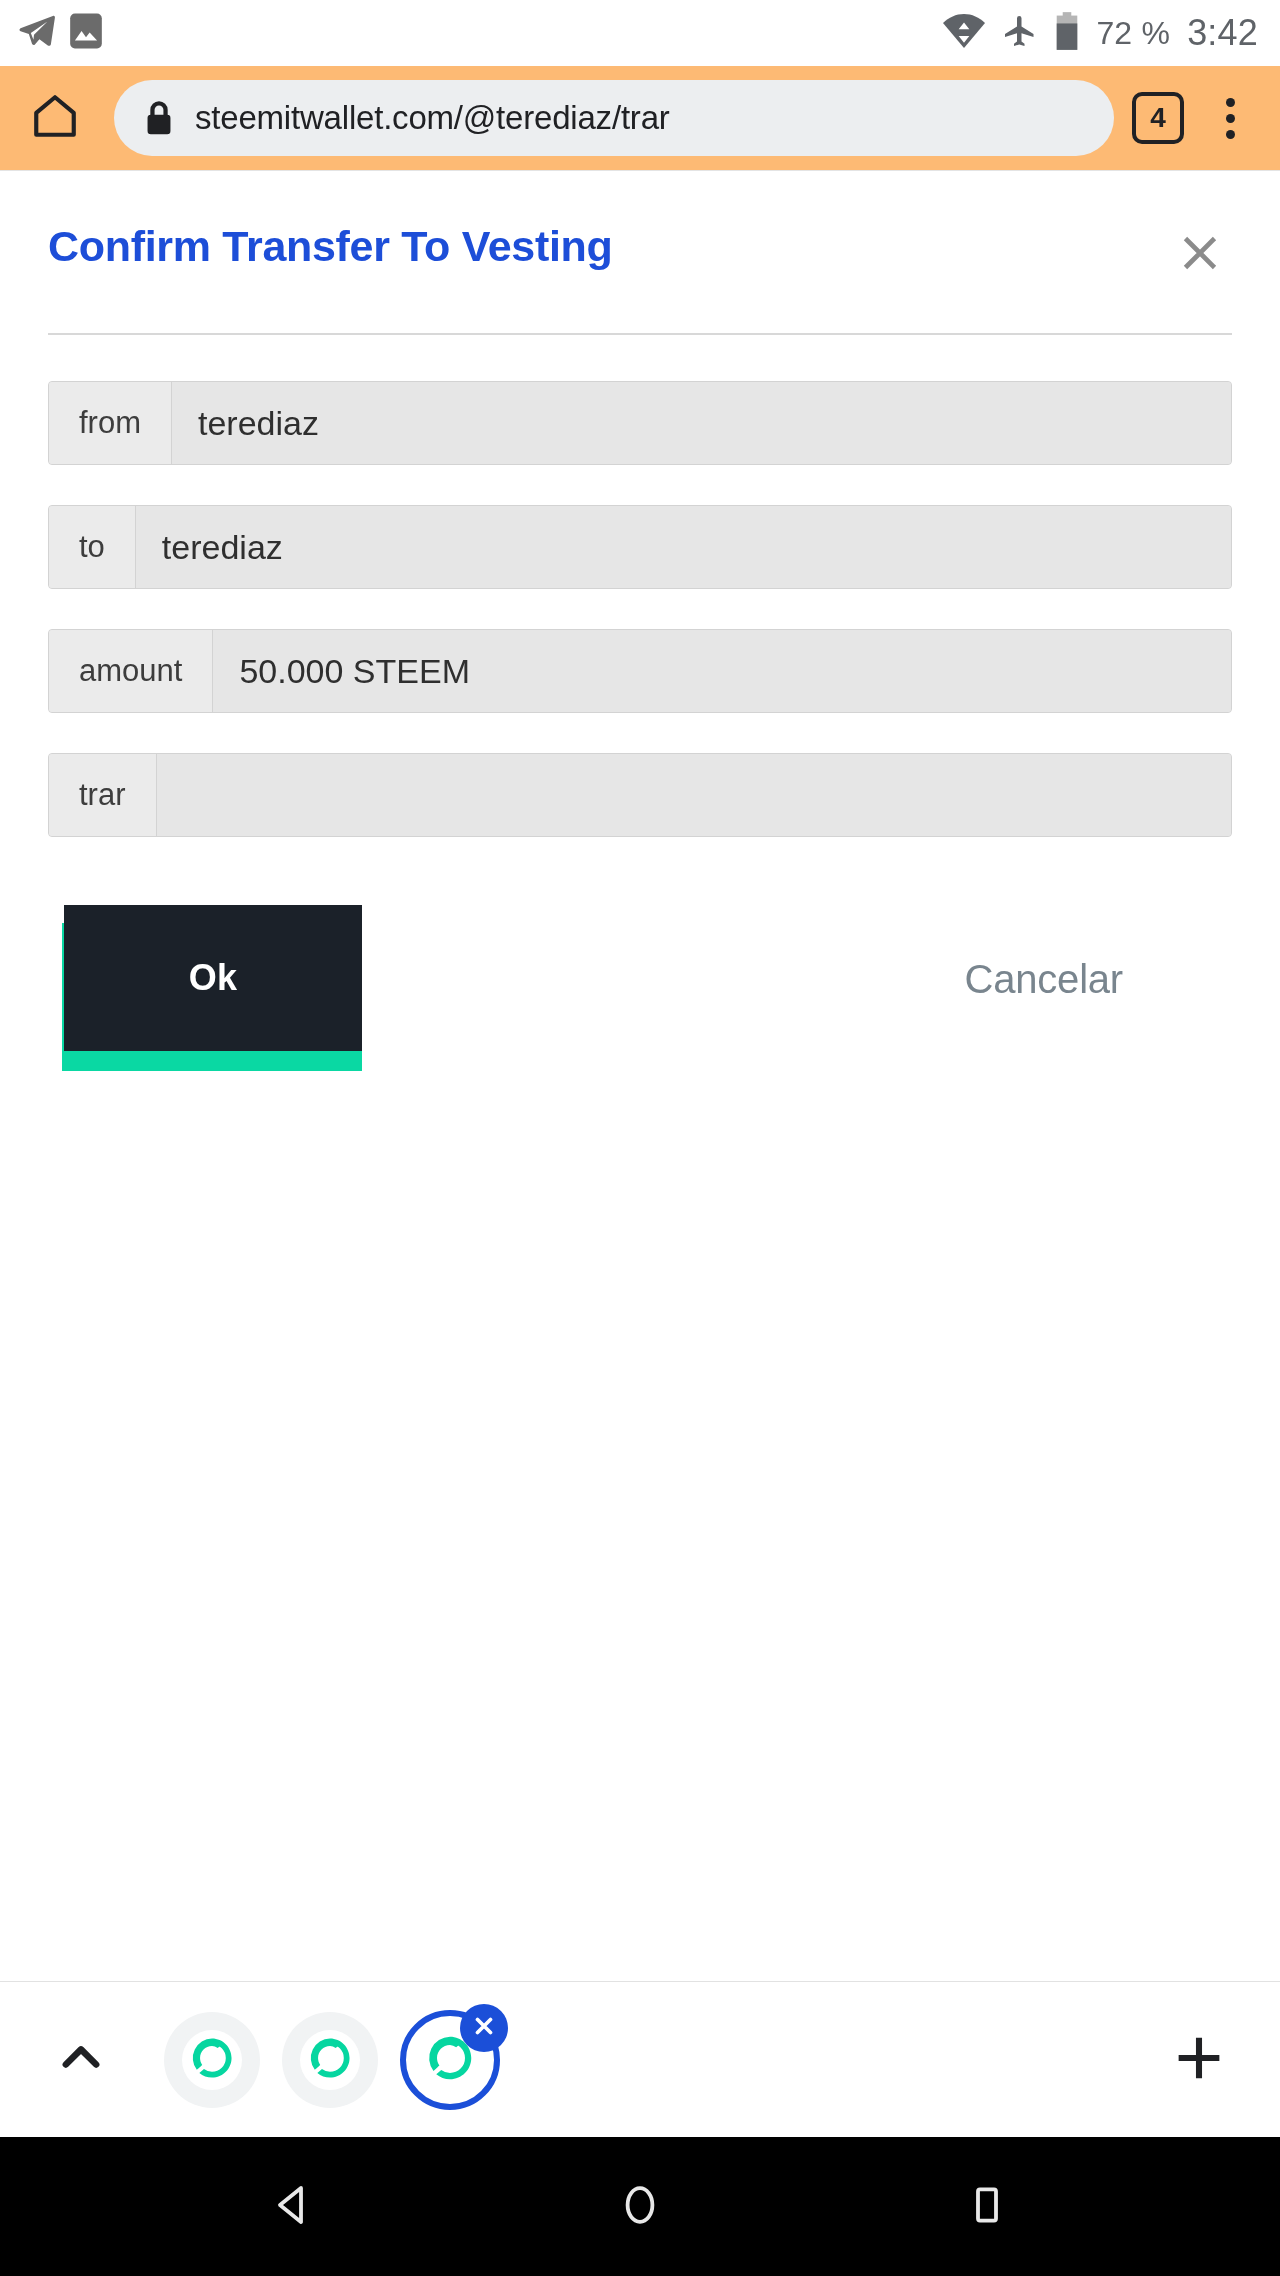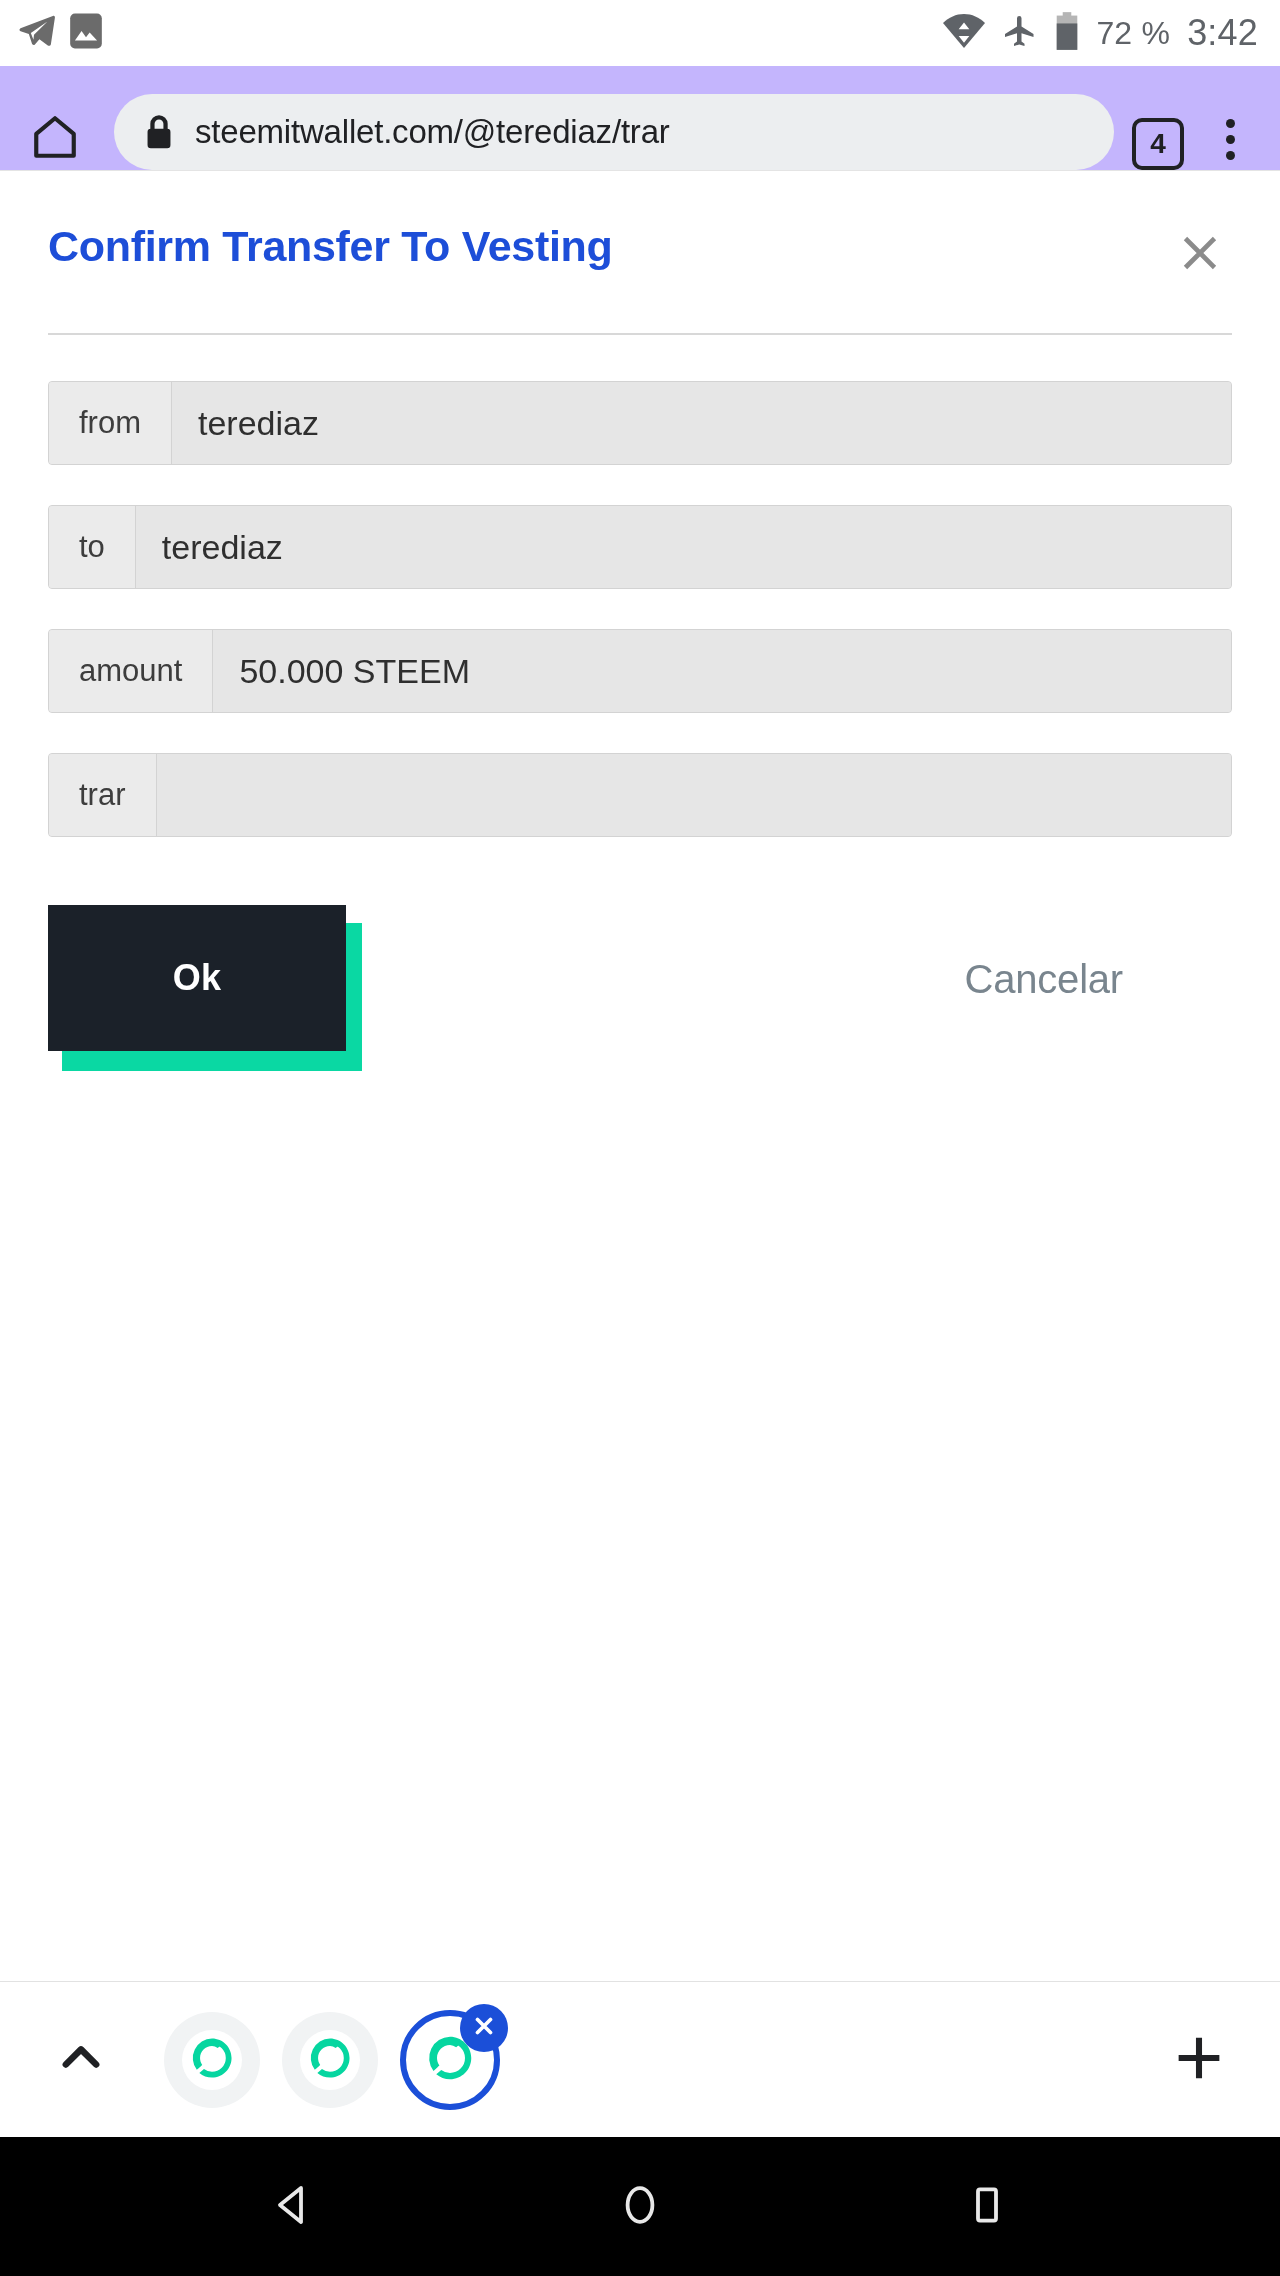--- a/index.html
+++ b/index.html
@@ -27,23 +27,23 @@
     font-family:"Liberation Sans", sans-serif;
     letter-spacing:0.2px;
     white-space:nowrap;
   }
   .sb-text.clock{ font-size:36px; }
 
   
   .toolbar{
     height:105px;
     display:flex;
-    align-items:flex-end;
+    align-items:center;
     padding:0 26px 0 24px;
-    background:#c4b5fd;
+    background:#fdba74;
     border-bottom:1px solid #e4e4e4;
   }
   .home-btn{
     width:62px; height:62px;
     display:flex; align-items:center; justify-content:center;
     flex:0 0 auto;
   }
   .omnibox{
     flex:1 1 auto;
     margin:0 18px 0 28px;
@@ -174,21 +174,21 @@
     flex:0 0 auto;
   }
   .ok-shadow{
     position:absolute;
     left:14px; top:18px;
     width:300px; height:148px;
     background:#0ad8a3;
   }
   .ok-button{
     position:absolute;
-    left:0; top:0;
+    left:16px; top:0;
     width:298px; height:146px;
     background:#1b2129;
     color:#ffffff;
     font-size:36px;
     font-weight:bold;
     display:flex;
     align-items:center;
     justify-content:center;
     border:none;
     font-family:"Liberation Sans", sans-serif;

